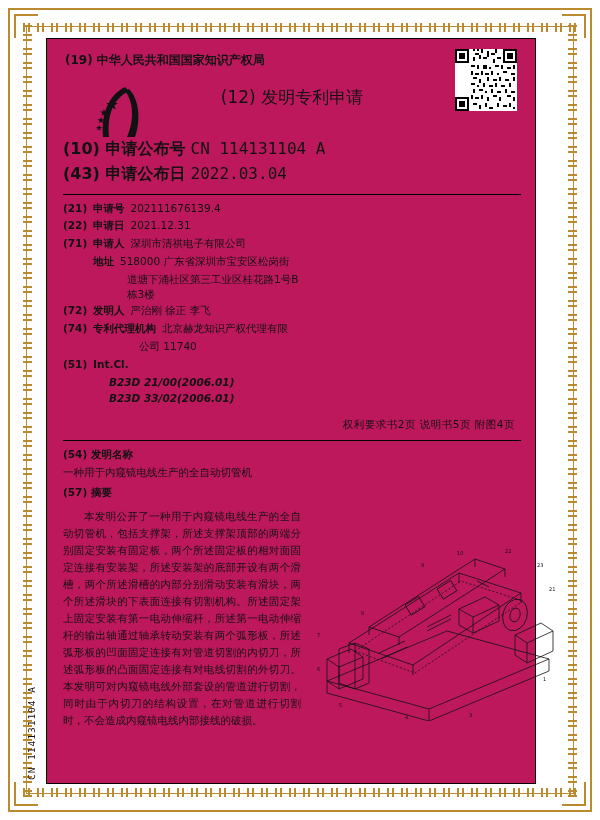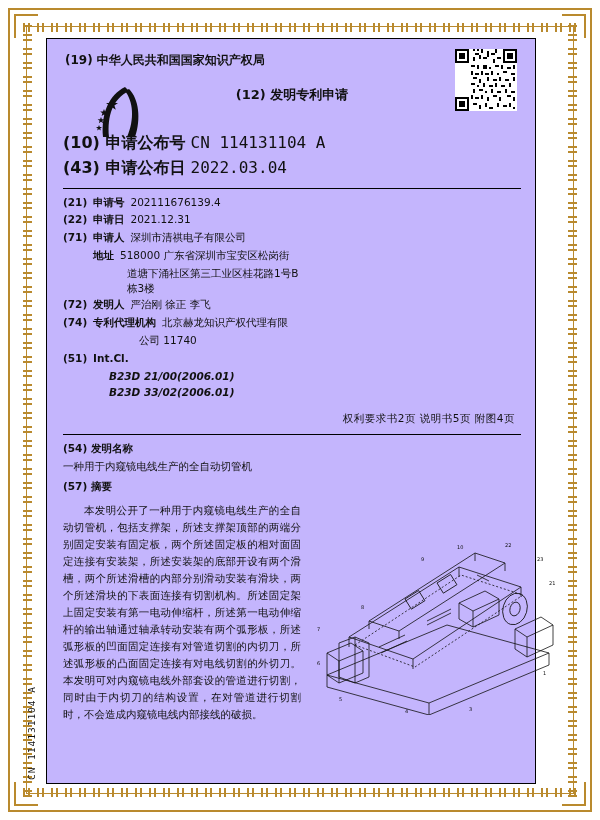--- a/index.html
+++ b/index.html
@@ -34,21 +34,21 @@
   }
   .corner.tl{left:14px;top:14px;border-right:none;border-bottom:none;}
   .corner.tr{right:14px;top:14px;border-left:none;border-bottom:none;}
   .corner.bl{left:14px;bottom:14px;border-right:none;border-top:none;}
   .corner.br{right:14px;bottom:14px;border-left:none;border-top:none;}
 
   
   .page{
     position:absolute;left:46px;top:38px;width:490px;height:746px;
     border:1px solid #000;
-    background:#c4b5fd;
+    background:#be185d;
     box-sizing:border-box;
   }
   .inner{
     position:absolute;left:0;top:0;right:0;bottom:0;
     padding:10px 14px 0 16px;
     box-sizing:border-box;
     font-size:10.5px;
     line-height:1.5;
   }
   
@@ -61,21 +61,21 @@
     color:#111;
   }
 
   
   .hdr-line1{font-size:12px;font-weight:bold;margin:2px 0 0 2px;}
   .qr{
     position:absolute;right:18px;top:10px;width:62px;height:62px;
   }
   .qr svg{display:block;}
   .title-12{
-    text-align:center;font-size:13px;font-weight:bold;
+    text-align:center;font-size:17px;font-weight:normal;
     margin:16px 0 12px 0;
   }
   .logo{
     position:absolute;left:32px;top:44px;width:82px;height:64px;
   }
   .pub-block{
     margin-top:26px;text-align:left;padding-right:4px;font-size:16px;
   }
   .pub-block div{margin:1px 0;}
   .pub-block .lbl{font-weight:bold;}

